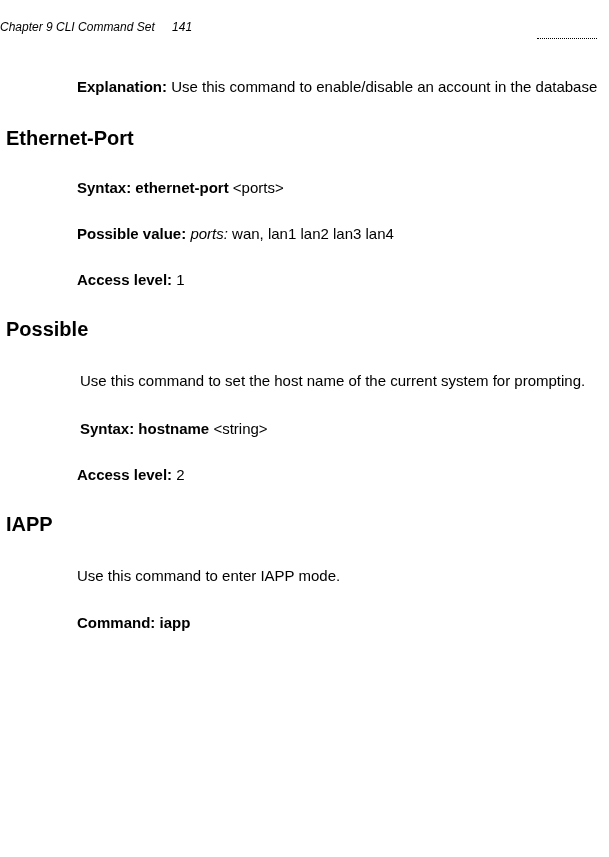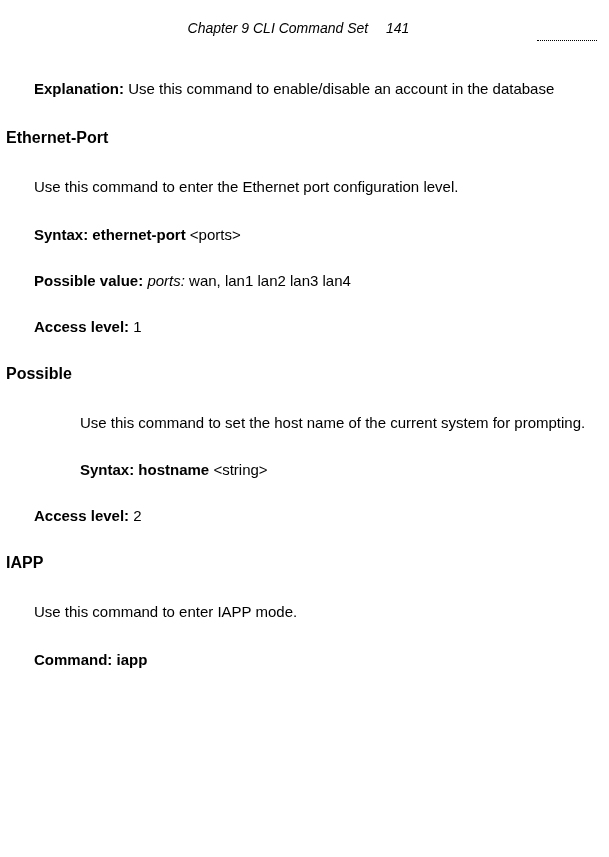--- a/index.html
+++ b/index.html
@@ -11,52 +11,52 @@
       width: 609px;
       height: 857px;
       background: #fff;
       font-family: Arial, Helvetica, sans-serif;
       font-size: 15px;
       color: #000;
       position: relative;
       padding: 20px 0 0 0;
     }
     .header {
-      text-align: center;
+      text-align: left;
       padding-right: 12px;
       font-style: italic;
-      font-size: 14px;
+      font-size: 12px;
       margin-bottom: 4px;
     }
     .header-chapter {
       font-style: italic;
     }
     .header-page {
       font-style: italic;
       margin-left: 14px;
     }
     .dotted-line {
       border-bottom: 1px dotted #000;
       width: 60px;
       margin-left: auto;
       margin-right: 12px;
       margin-top: 2px;
       margin-bottom: 34px;
     }
     .content {
-      padding-left: 34px;
+      padding-left: 77px;
       padding-right: 10px;
     }
     .content-indent {
       padding-left: 80px;
       padding-right: 10px;
     }
     .section-heading {
       font-weight: bold;
-      font-size: 16px;
+      font-size: 20px;
       padding-left: 6px;
       margin-top: 26px;
       margin-bottom: 26px;
     }
     .para {
       line-height: 1.85;
       margin-bottom: 22px;
       text-align: justify;
     }
     .bold {
@@ -82,21 +82,20 @@
 
 <div class="content">
   <p class="para">
     <span class="bold">Explanation:</span><span> Use this command to enable/disable an account in the database</span>
   </p>
 </div>
 
 <h3 class="section-heading">Ethernet-Port</h3>
 
 <div class="content">
-  <p class="para">Use this command to enter the Ethernet port configuration level.</p>
   <p class="line">
     <span class="bold">Syntax: ethernet-port </span><span>&lt;ports&gt;</span>
   </p>
   <p class="line">
     <span class="bold">Possible value: </span><span class="italic">ports:</span><span> wan, lan1 lan2 lan3 lan4</span>
   </p>
   <p class="line">
     <span class="bold">Access level: </span><span>1</span>
   </p>
 </div>

